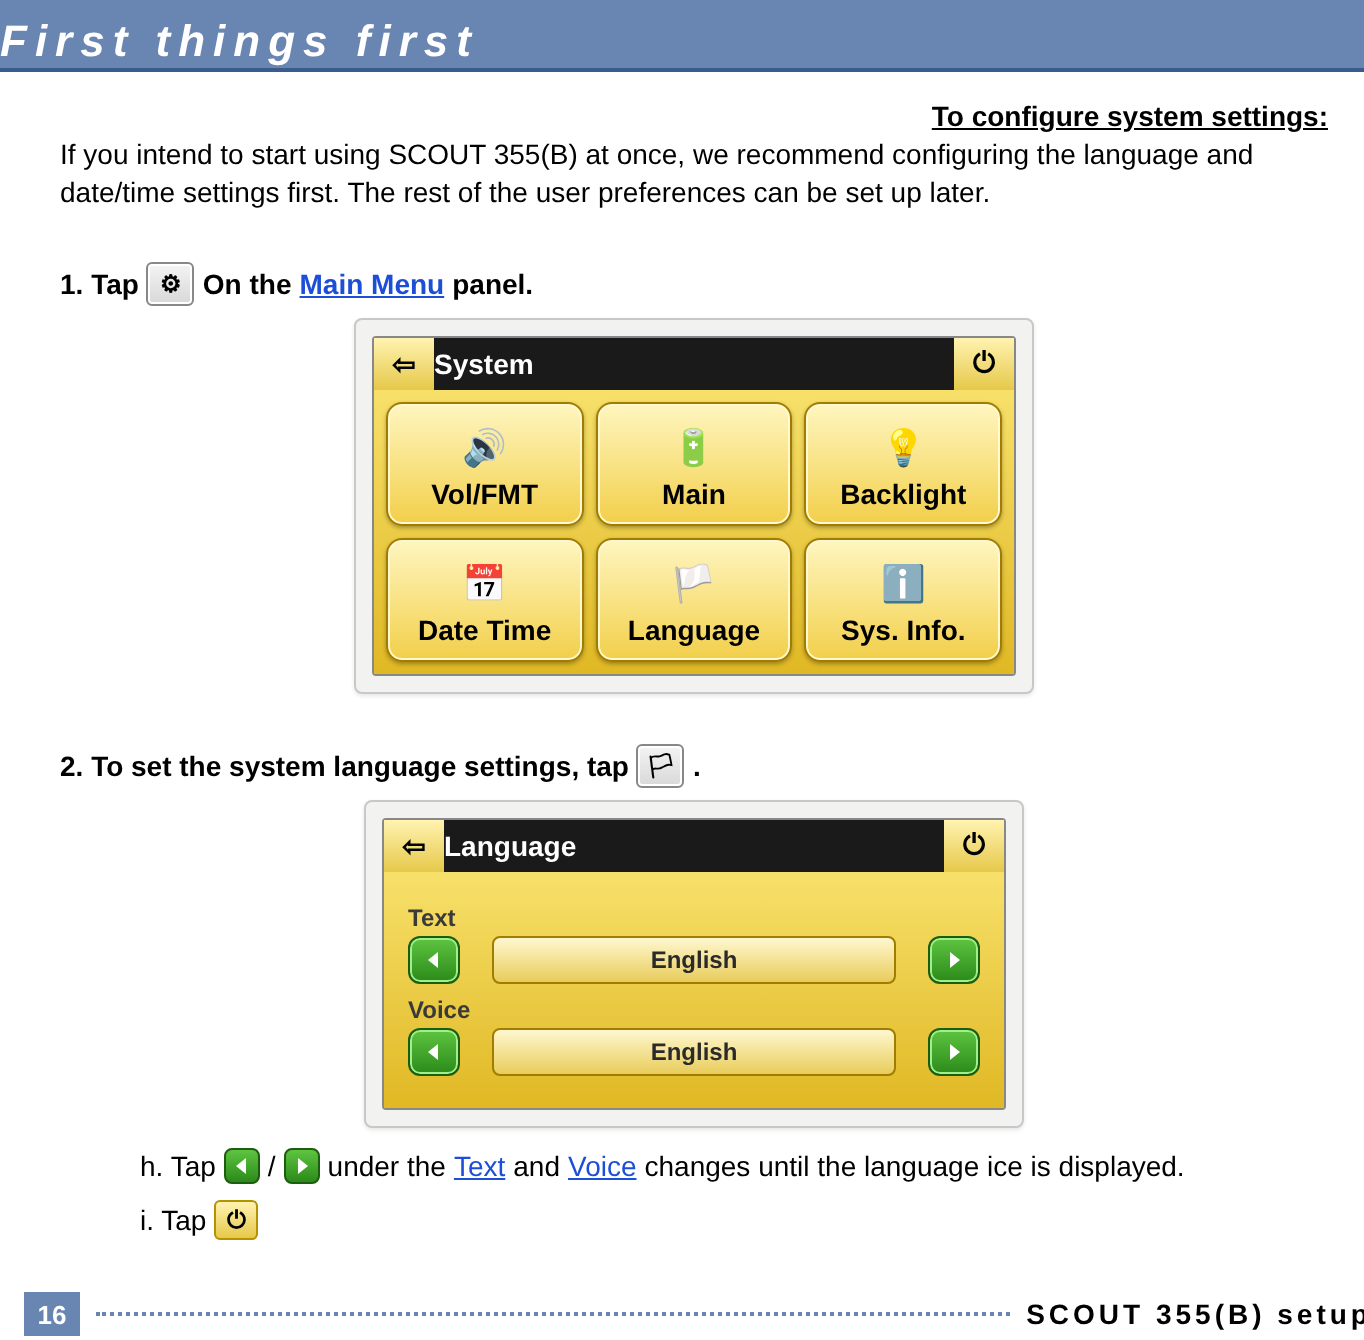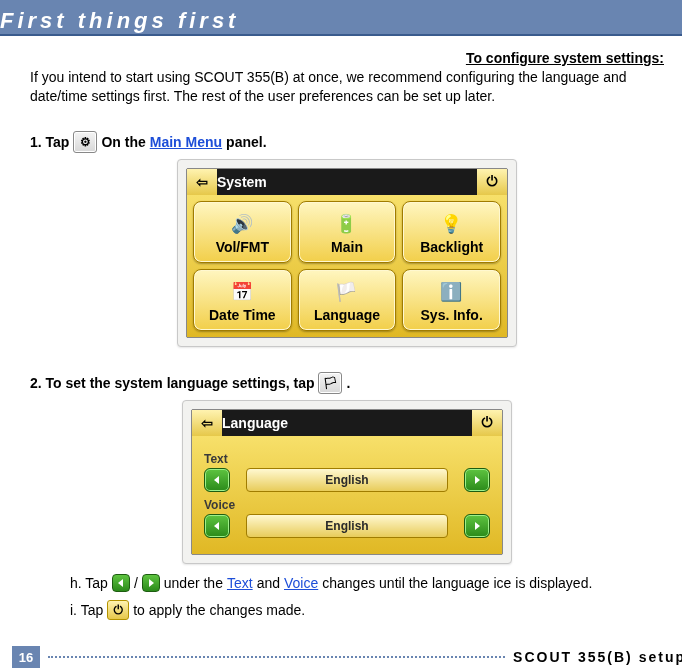--- a/index.html
+++ b/index.html
@@ -238,21 +238,20 @@
         <span>under the </span>
         <span class="link">Text</span>
         <span> and </span>
         <span class="link">Voice</span>
         <span> changes until the language ice is displayed.</span>
       </div>
 
       <div class="substep">
         <span>i. Tap</span>
         <span class="yellow-inline">⏻</span>
-        <span> to apply the changes made.</span>
       </div>
     </div>
   </div>
 
   <div class="footer">
     <div class="page-num">16</div>
     <div class="dots"></div>
     <div class="footer-label">SCOUT 355(B) setup</div>
   </div>
 </div>

